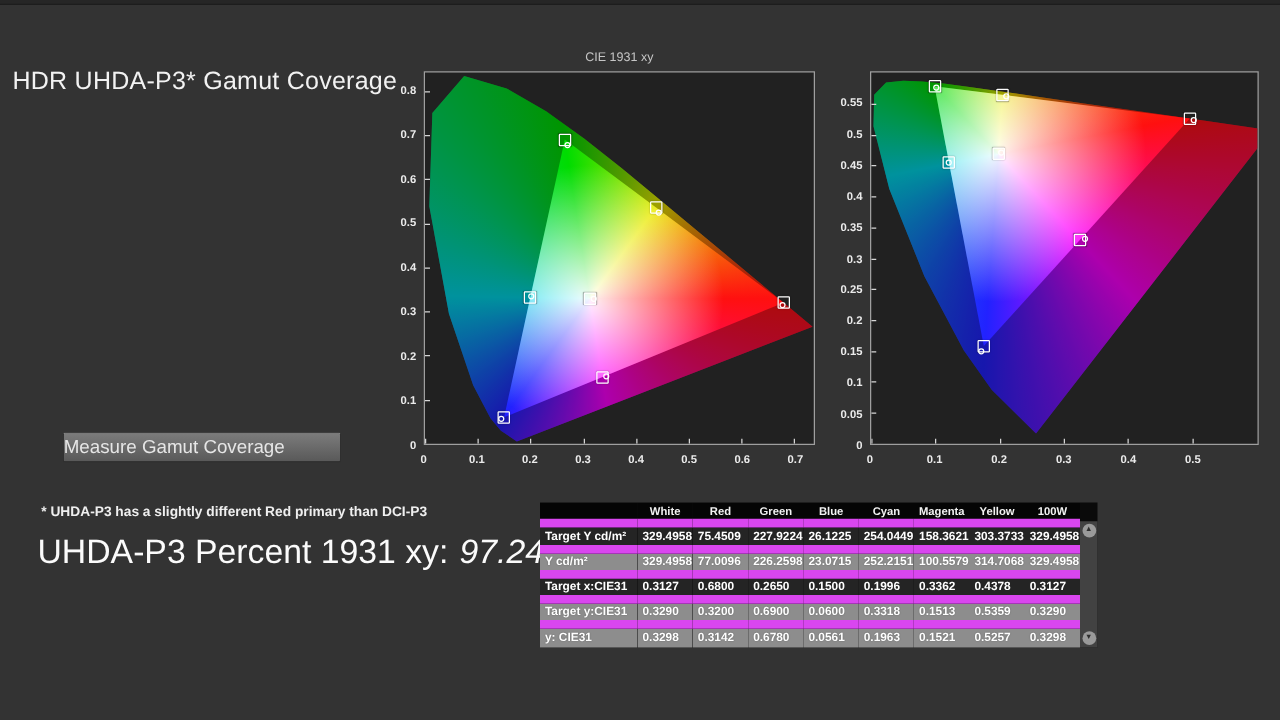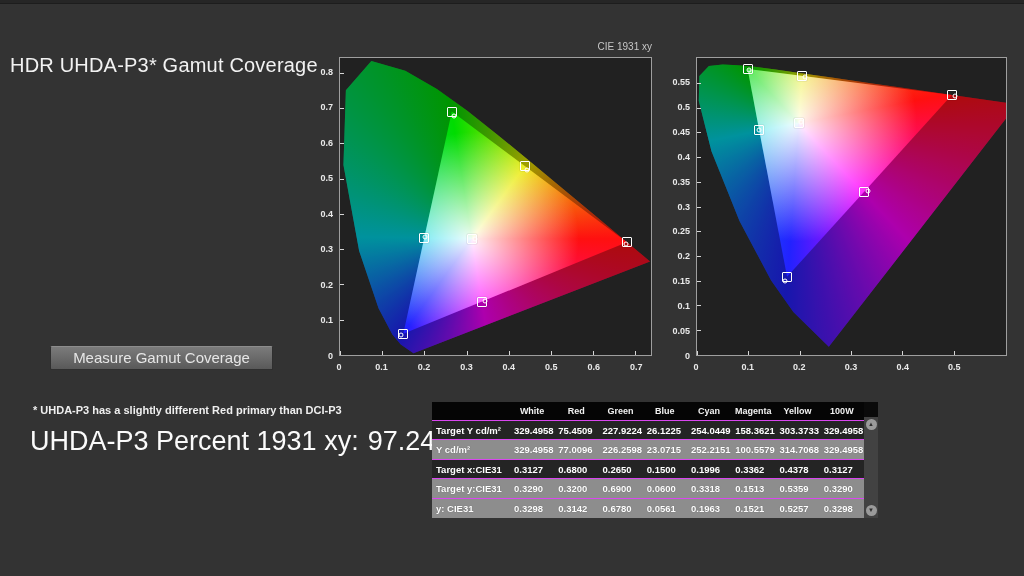--- a/index.html
+++ b/index.html
@@ -6,48 +6,48 @@
   html,body { width:1024px; height:576px; background:#323232; font-family:"Liberation Sans","DejaVu Sans",sans-serif; }
   .app { position:relative; width:1024px; height:576px; background:#333333; overflow:hidden; }
   .top-strip { position:absolute; left:0; top:0; width:1024px; height:4px; background:#262626; border-bottom:1px solid #1d1d1d; }
 
   .page-title { position:absolute; left:10px; top:54px; font-size:20px; color:#f2f2f2; letter-spacing:0.2px; }
 
   
   .chart-wrap { position:absolute; }
   #chart0 { left:339px; top:57px; width:313px; height:299px; }
   #chart1 { left:696px; top:57px; width:311px; height:299px; }
-  .chart-title { position:absolute; top:-16px; left:0; width:100%; text-align:right; font-size:10px; color:#c6c6c6; }
+  .chart-title { position:absolute; top:-16px; left:0; width:100%; text-align:center; font-size:10px; color:#c6c6c6; }
   .plot { position:absolute; inset:0; background:#212121; border:1px solid #9f9f9f; overflow:hidden; }
   .layer { position:absolute; inset:0; }
   .sq { position:absolute; width:10px; height:10px; border:1.5px solid #ffffff; border-radius:1px; transform:translate(-50%,-50%); box-shadow:0 0 1px rgba(0,0,0,.5); }
   .dot { position:absolute; width:5px; height:5px; border:1.5px solid #ffffff; border-radius:50%; transform:translate(-50%,-50%); }
   .xtick { position:absolute; bottom:0; width:1px; height:4px; background:#d6d6d6; }
   .ytick { position:absolute; left:0; width:4px; height:1px; background:#d6d6d6; }
   .xlab { position:absolute; bottom:-16px; transform:translateX(-50%); font-size:9px; font-weight:bold; color:#ebebeb; }
   .ylab { position:absolute; left:-6px; transform:translate(-100%,-50%); font-size:9px; font-weight:bold; color:#ebebeb; }
 
   
   .measure-btn { position:absolute; left:50px; top:346px; width:223px; height:24px;
     background:linear-gradient(#7b7b7b,#595959); border:1px solid #2f2f2f; border-top-color:#8d8d8d;
-    border-radius:2px; color:#e6e6e6; font-size:15px; font-family:inherit; text-align:center; line-height:22px; cursor:pointer; }
+    border-radius:2px; color:#e6e6e6; font-size:15px; font-family:inherit; text-align:left; line-height:22px; cursor:pointer; }
 
   .footnote { position:absolute; left:33px; top:404px; font-size:11px; font-weight:bold; color:#efefef; }
 
   .result-line { position:absolute; left:30px; font-size:27px; color:#fbfbfb; white-space:nowrap; }
   #result1 { top:426px; } #result2 { top:478px; }
-  .result-value { position:relative; margin-left:9px; display:inline-block; }
+  .result-value { position:relative; margin-left:9px; display:inline-block;font-style:italic; }
   .hl-marker { position:absolute; left:-3px; right:-8px; top:16px; height:16px; z-index:-1;
     background:#c9c95e; opacity:.92; transform:rotate(-1.2deg); border-radius:8px 5px 7px 4px; }
 
   
   .table-wrap { position:absolute; left:432px; top:402px; width:446px; height:116px; display:flex; background:#0a0a0a; }
   #meas-table { width:432px; border-collapse:collapse; table-layout:fixed; }
   #meas-table th { background:#050505; color:#f2f2f2; font-size:9px; font-weight:bold; height:15px; text-align:center; overflow:hidden; }
-  #meas-table td { font-size:9.5px; font-weight:bold; color:#ffffff; height:16px; padding-left:4px; text-align:left; overflow:hidden; white-space:nowrap; border-top:1px solid #d946ef; }
+  #meas-table td { font-size:9.5px; font-weight:bold; color:#ffffff; height:16px; padding-left:4px; text-align:left; overflow:hidden; white-space:nowrap; border-top:7px solid #d946ef; }
   #meas-table tr.dark td { background:#242424; }
   #meas-table tr.light td { background:#8d8d8d; text-shadow:0 0 1px rgba(0,0,0,.4); }
   #meas-table th:first-child, #meas-table td:first-child { width:78px; }
   .scrollbar { width:14px; margin-top:15px; background:#424242; position:relative; }
   .scroll-btn { position:absolute; left:1.5px; width:11px; height:11px; border-radius:50%; background:#9a9a9a;
     color:#2e2e2e; font-size:6px; line-height:11px; text-align:center; cursor:pointer; }
   #scroll-up { top:2px; } #scroll-down { bottom:2px; }
 </style>
 </head>
 <body>

